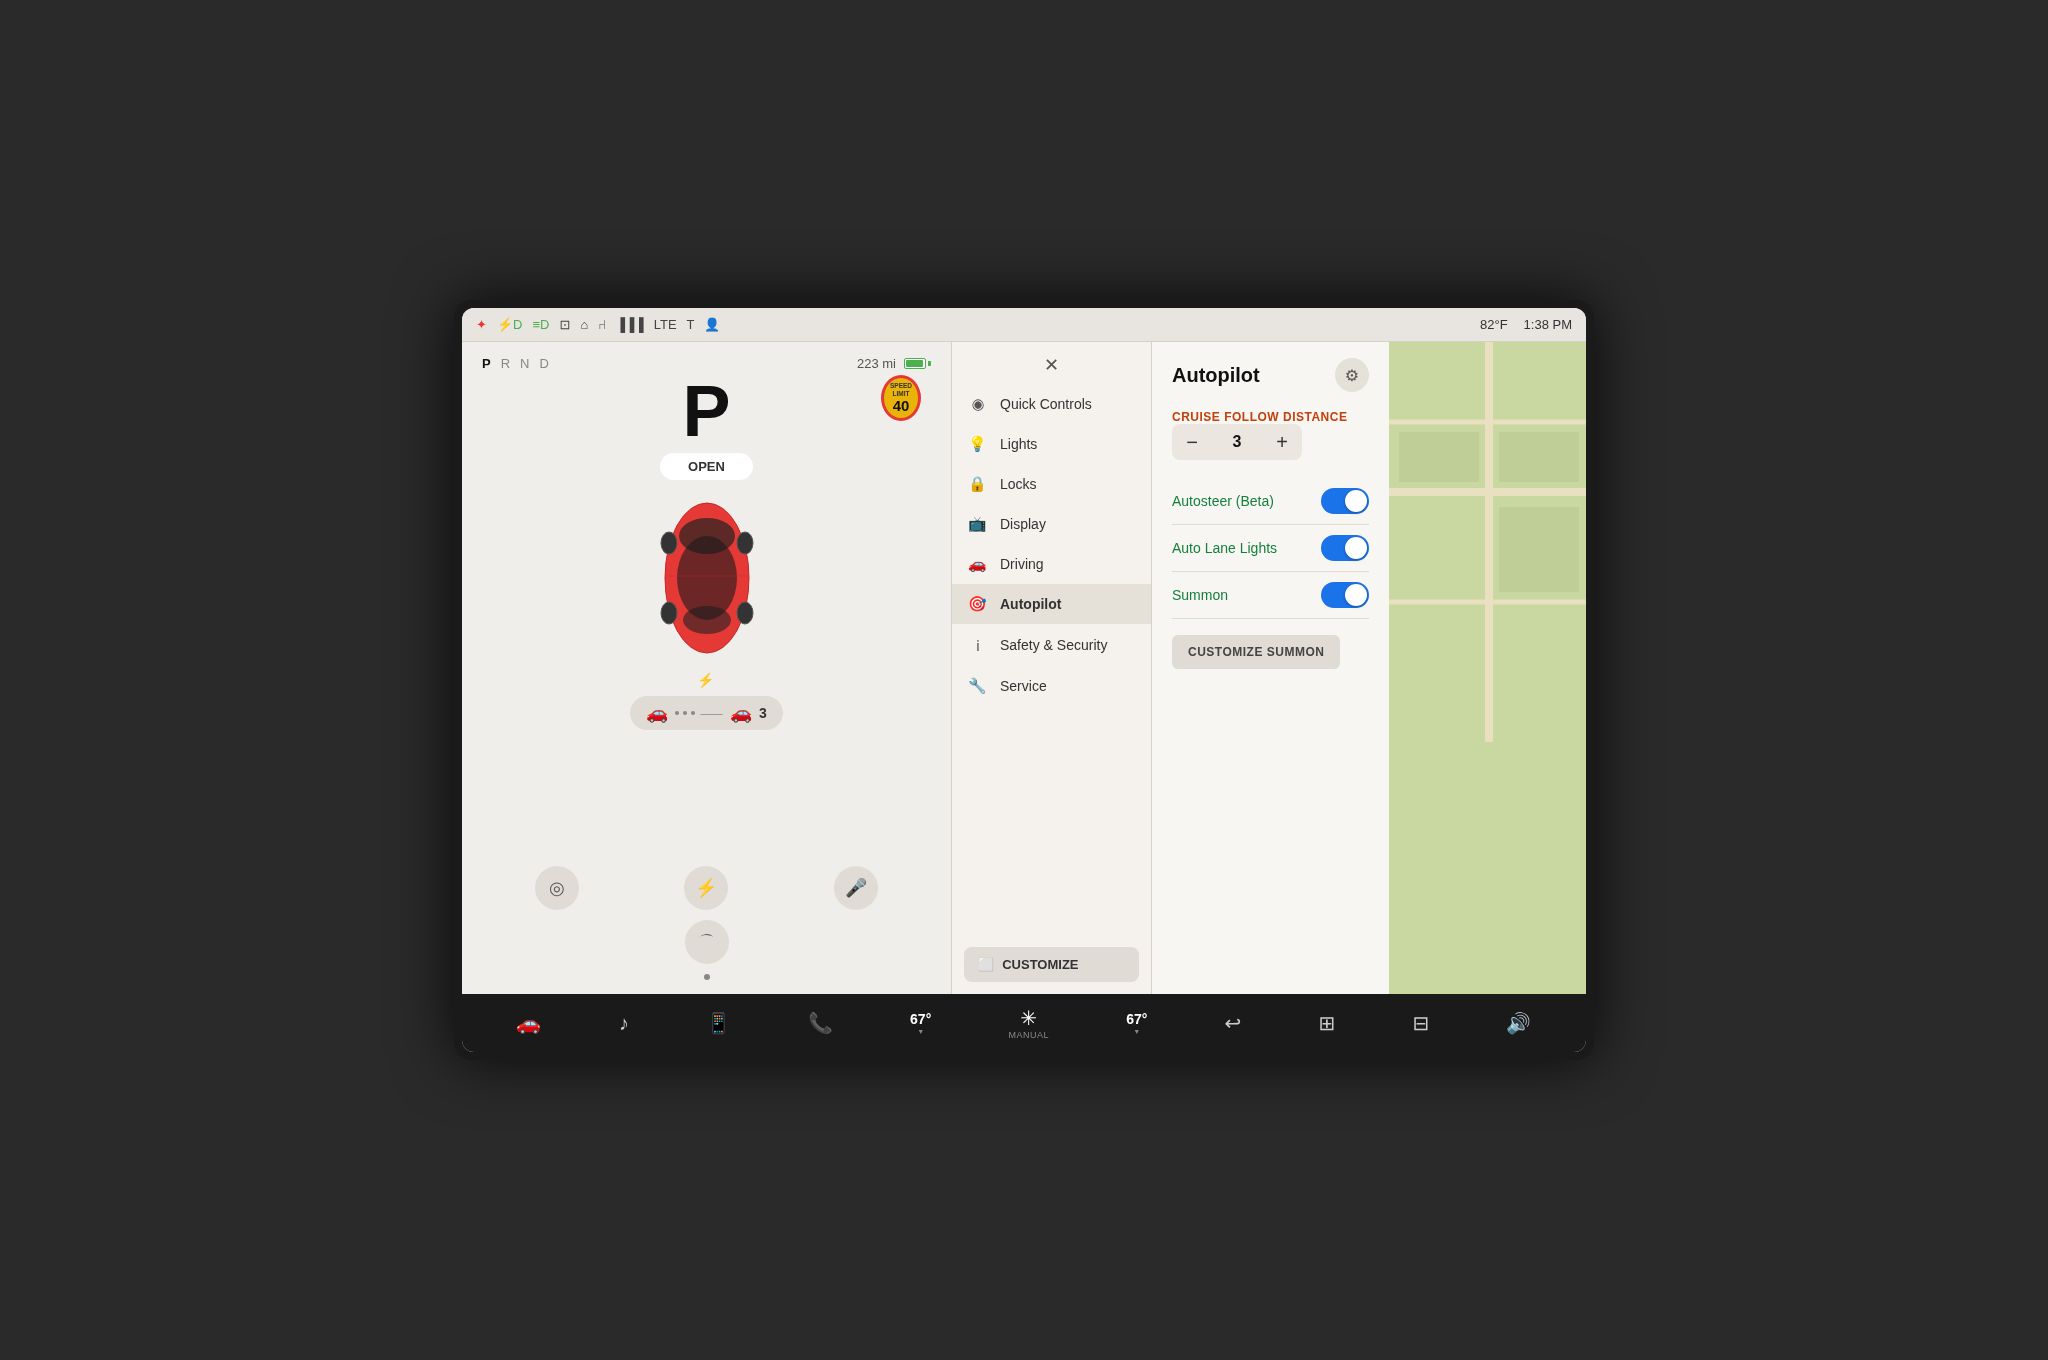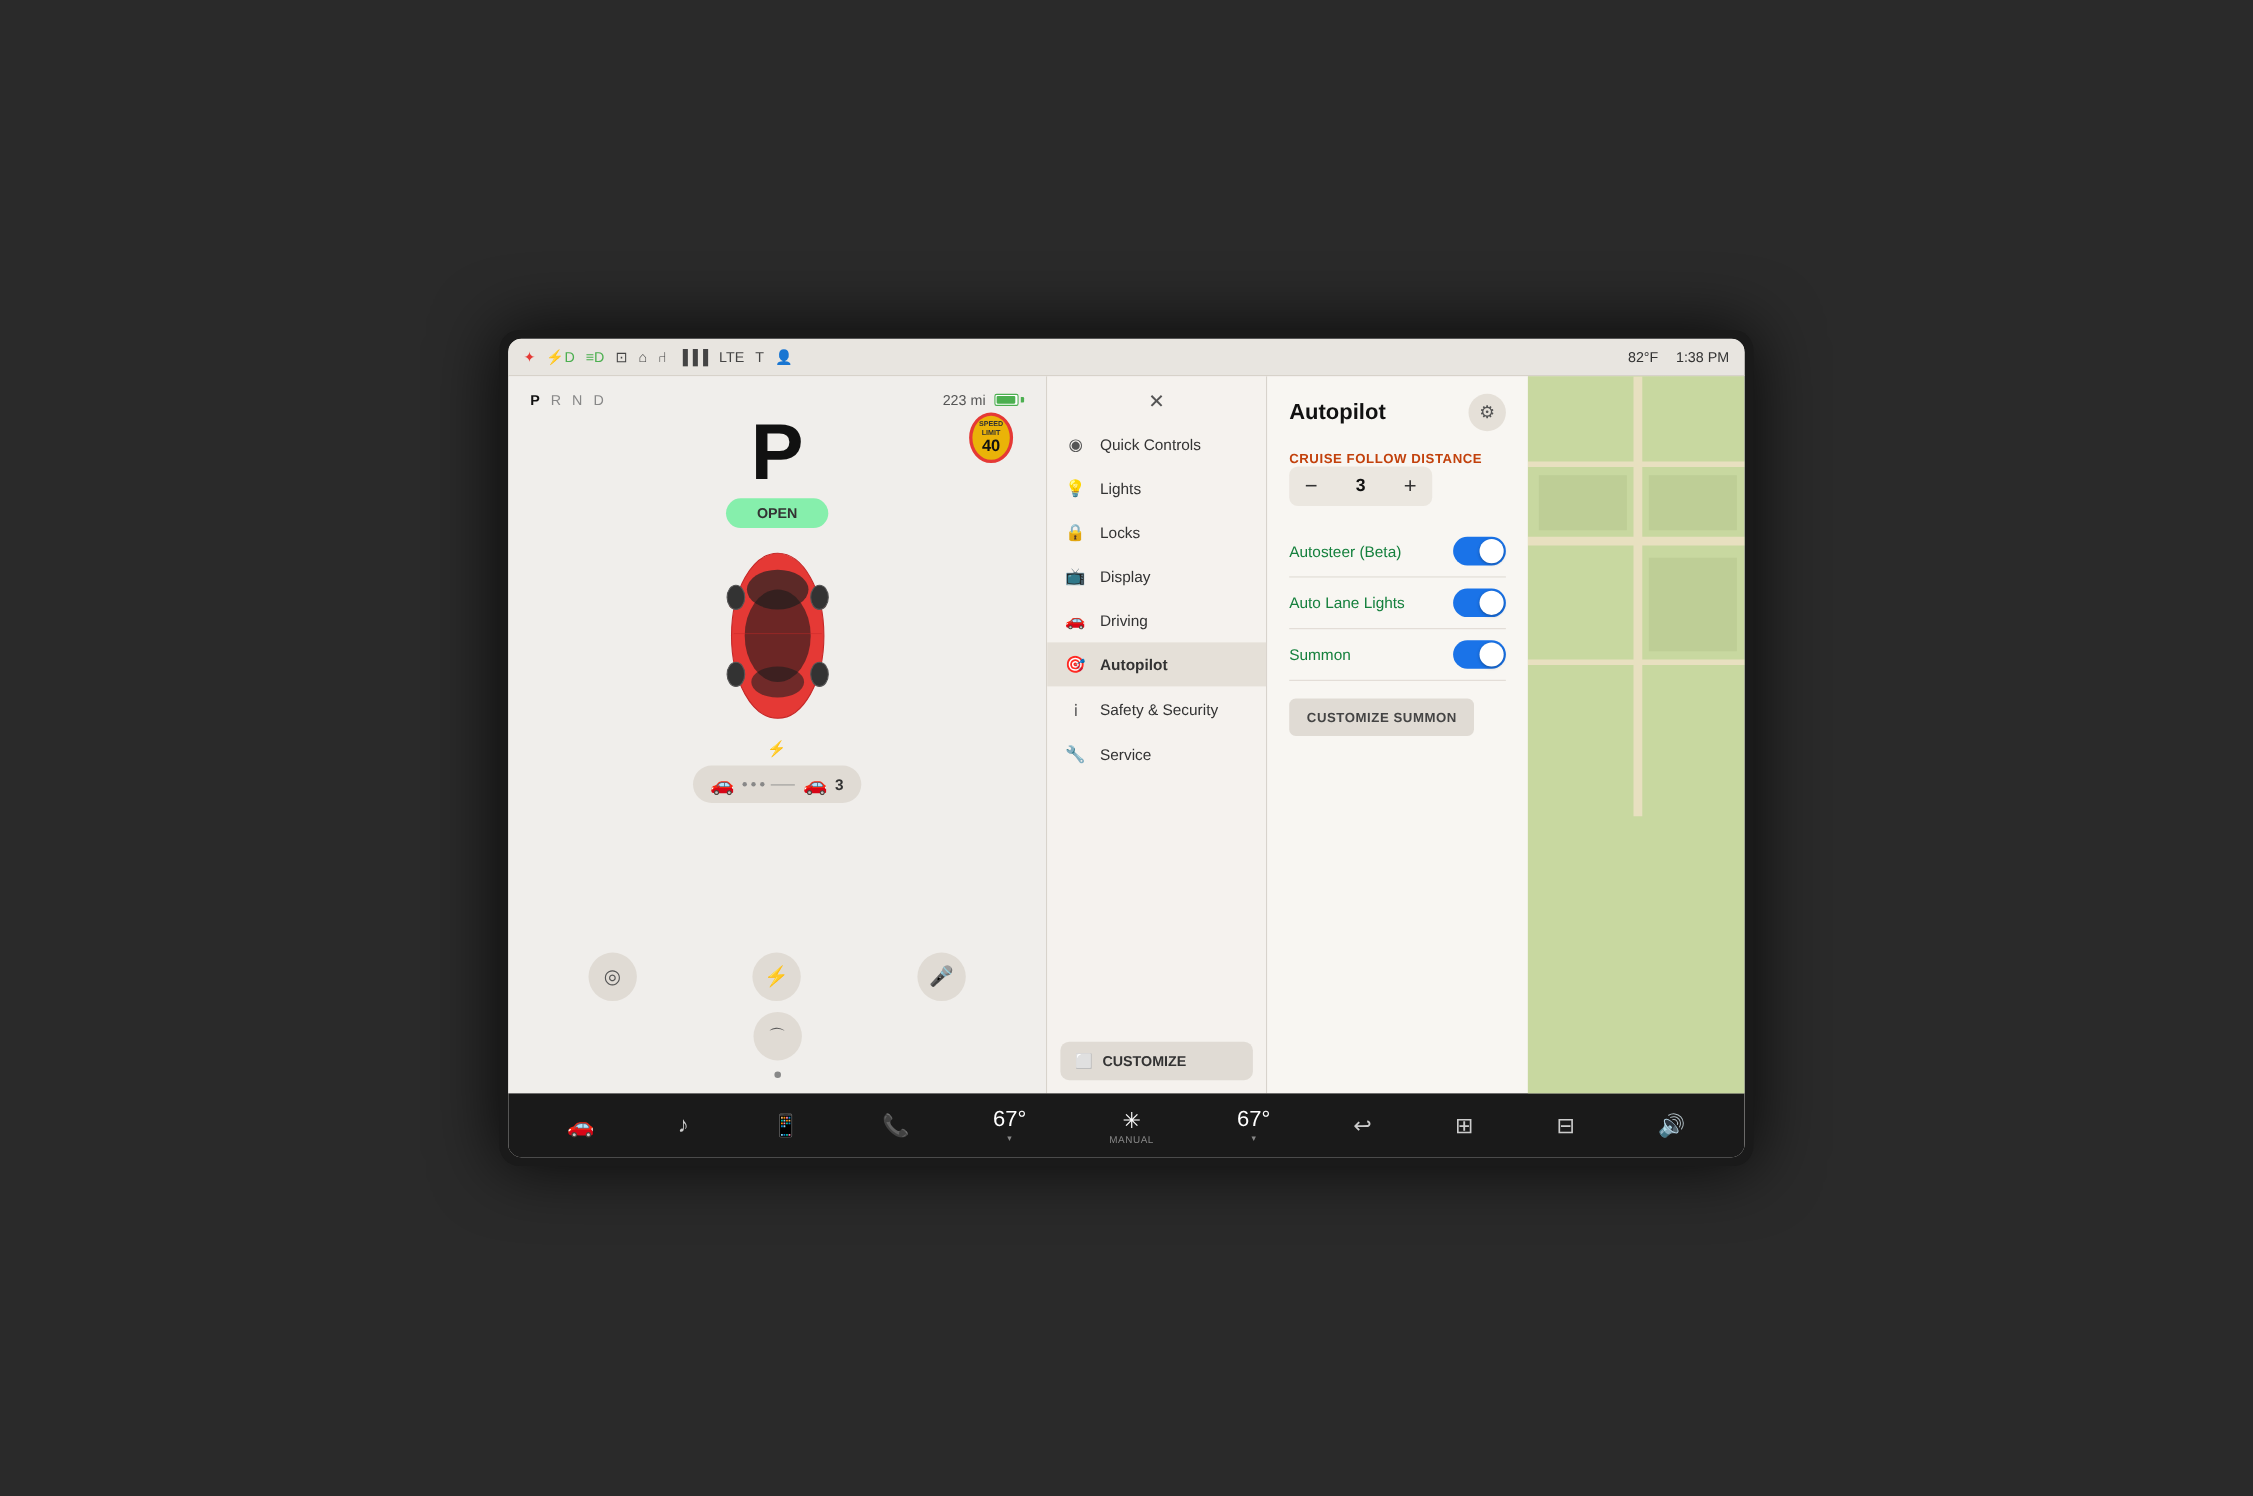--- a/index.html
+++ b/index.html
@@ -149,21 +149,21 @@
 
     .car-view {
       display: flex;
       flex-direction: column;
       align-items: center;
       flex: 1;
       position: relative;
     }
 
     .open-button {
-      background: #86efac;
+      background: #ffffff;
       border: none;
       border-radius: 20px;
       padding: 6px 28px;
       font-size: 13px;
       font-weight: 600;
       color: #333;
       cursor: pointer;
       margin-bottom: 8px;
     }
 
@@ -468,22 +468,22 @@
 
     .temp-control {
       display: flex;
       flex-direction: column;
       align-items: center;
       cursor: pointer;
       color: #ccc;
     }
 
     .temp-value {
-      font-size: 20px;
-      font-weight: 400;
+      font-size: 14px;
+      font-weight: 700;
       color: white;
     }
 
     .temp-arrow {
       font-size: 8px;
       color: #888;
     }
 
     .fan-control {
       display: flex;

